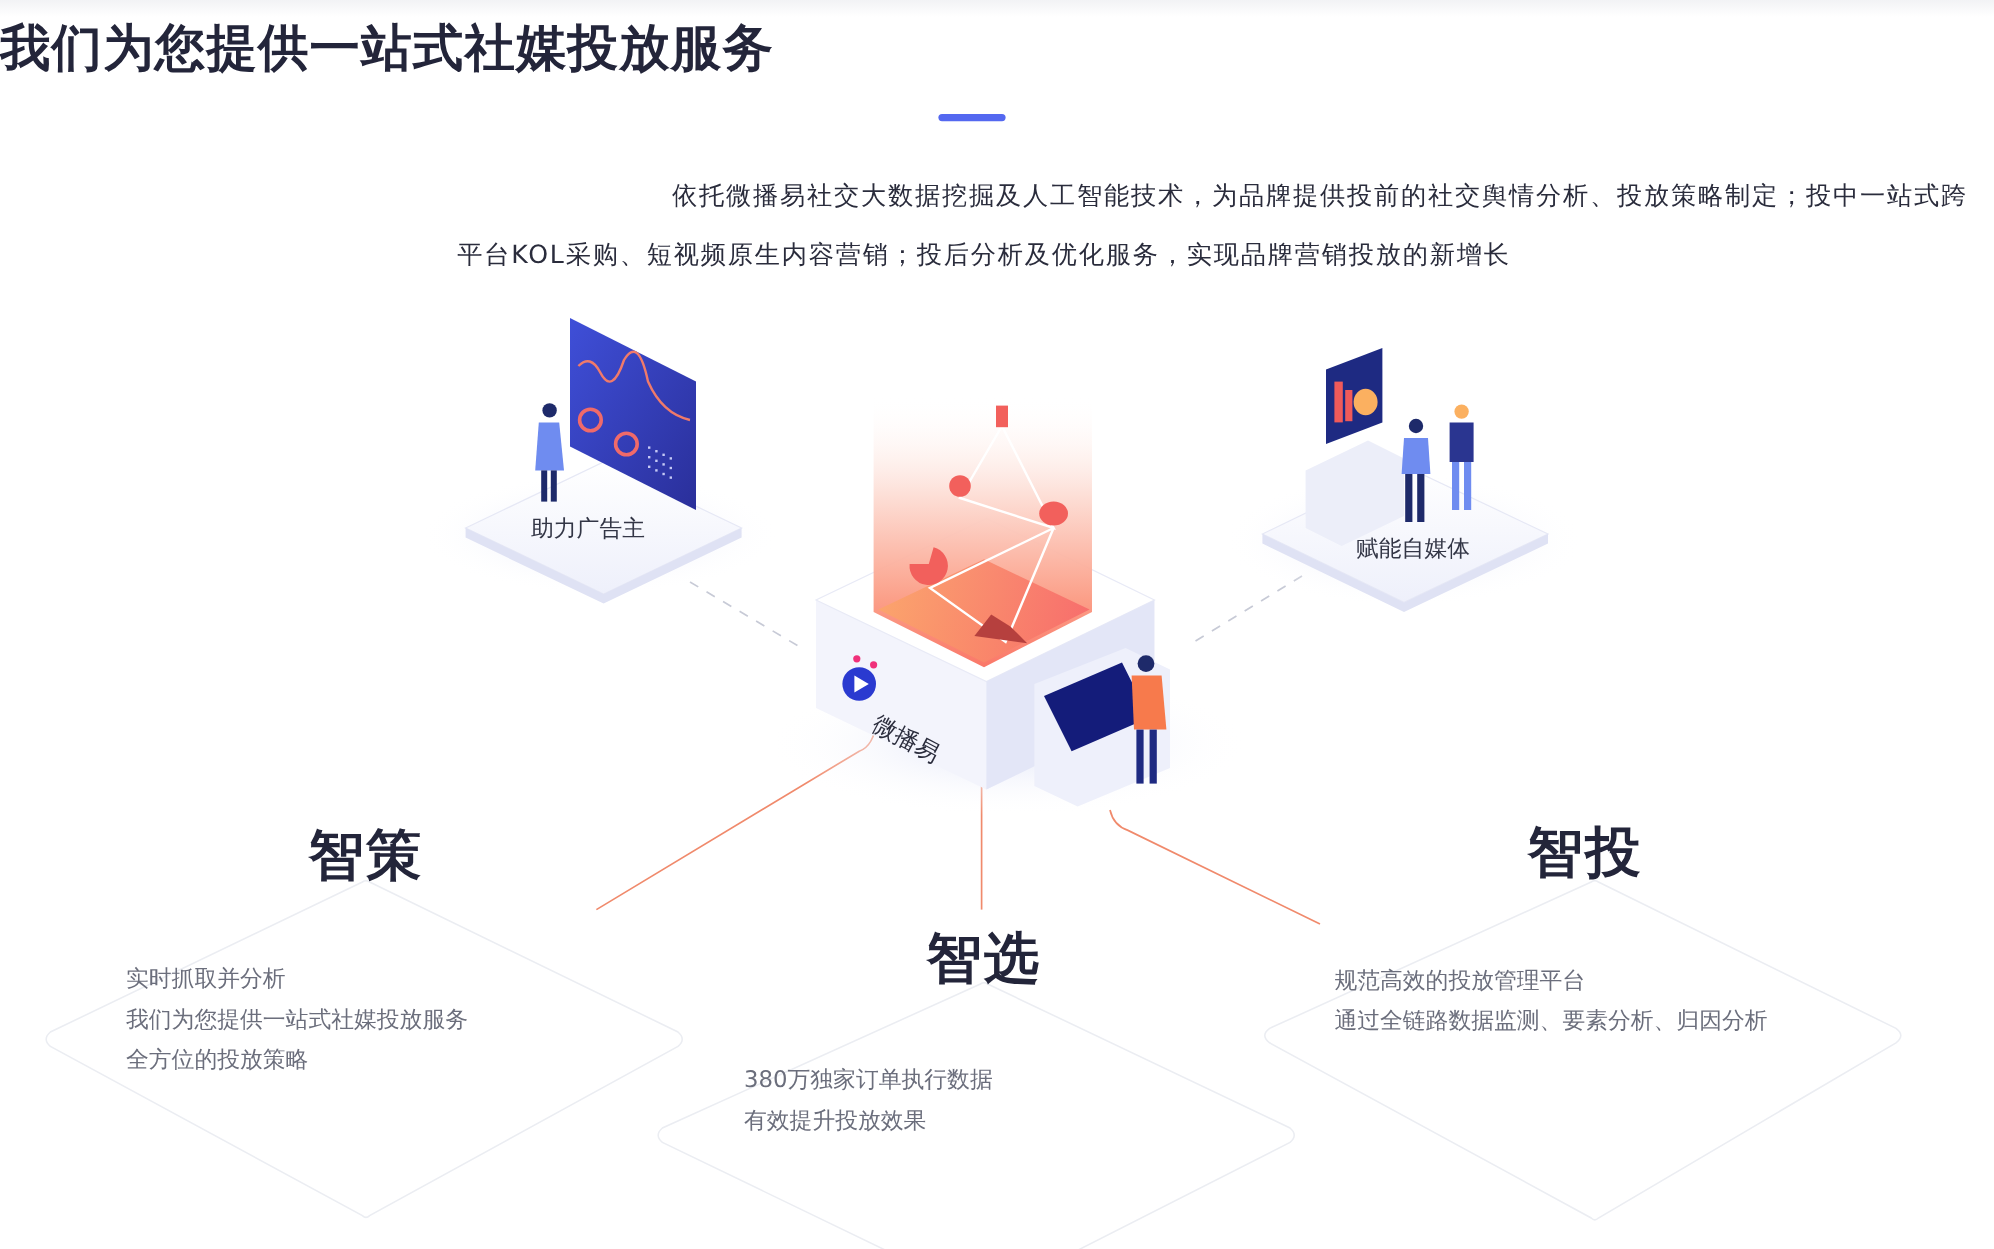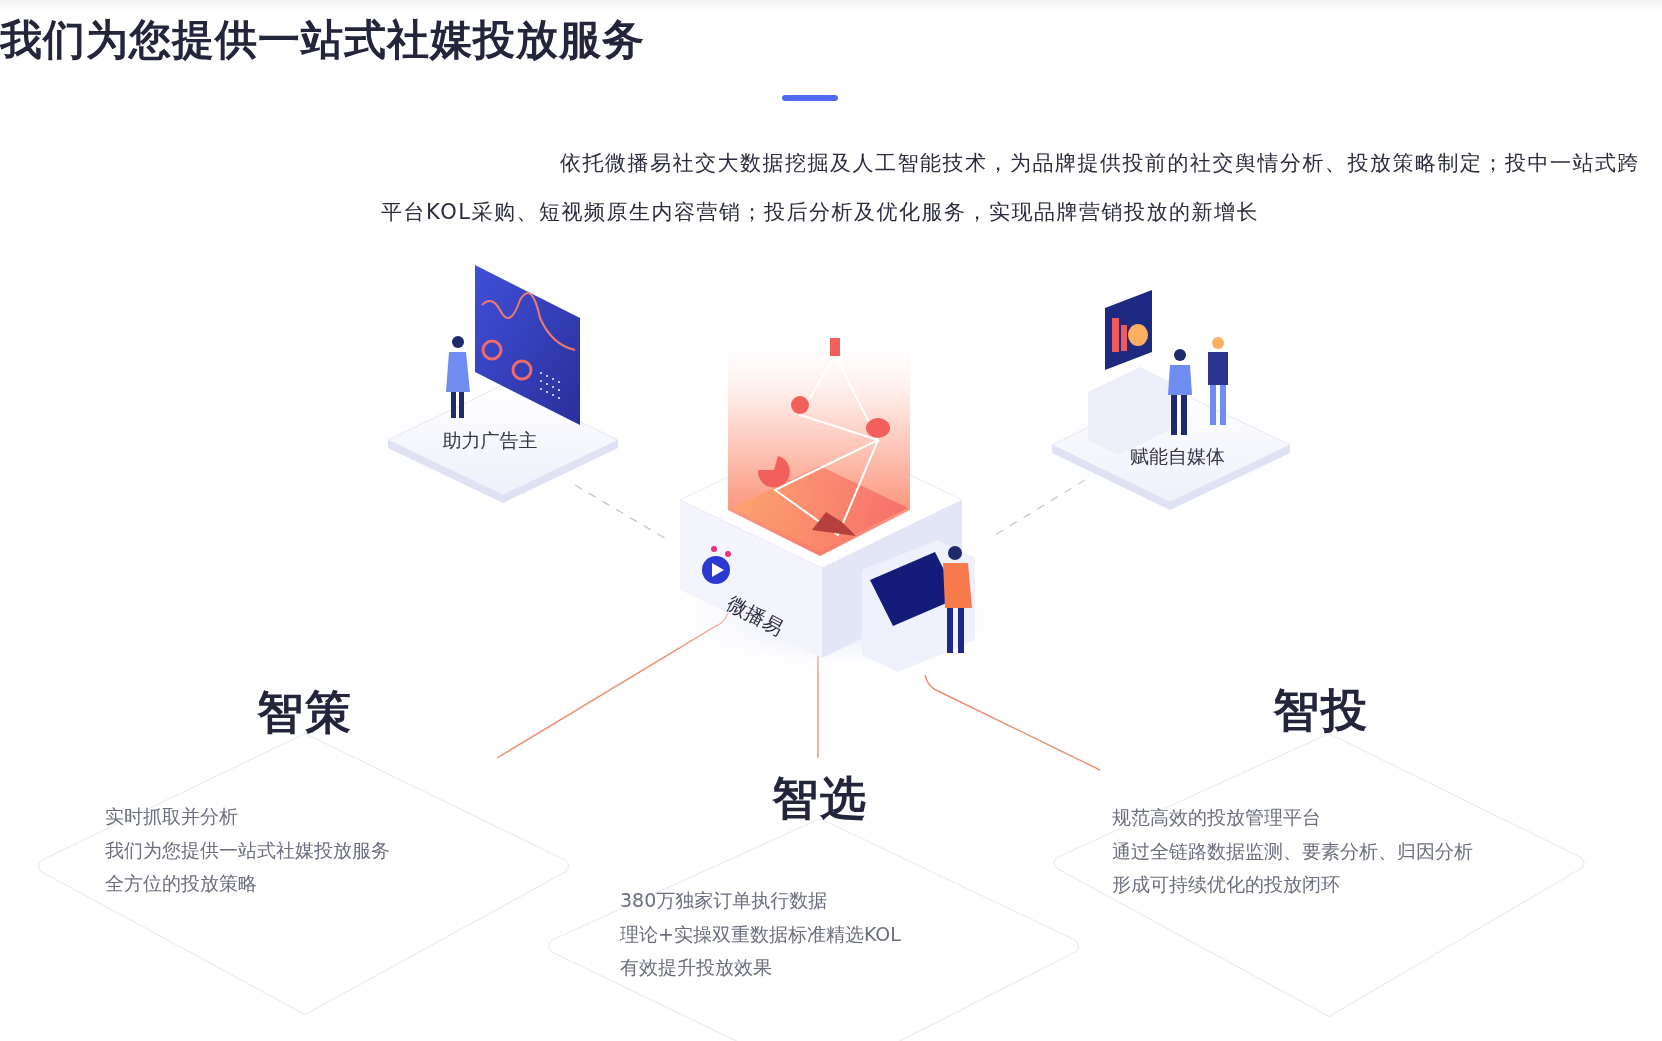--- a/index.html
+++ b/index.html
@@ -177,24 +177,22 @@
   <div>实时抓取并分析</div>
   <div>我们为您提供一站式社媒投放服务</div>
   <div>全方位的投放策略</div>
 </div>
 
 <div class="abs" style="left:670px; top:770px; width:300px;">
   <div class="pillar-heading">智选</div>
 </div>
 <div class="abs pillar-lines" style="left:620px; top:884px; width:410px;">
   <div>380万独家订单执行数据</div>
-  <div>理论+实操双重数据标准精选KOL</div>
   <div>有效提升投放效果</div>
 </div>
 
 <div class="abs" style="left:1171px; top:682px; width:300px;">
   <div class="pillar-heading">智投</div>
 </div>
 <div class="abs pillar-lines" style="left:1112px; top:801px; width:440px;">
   <div>规范高效的投放管理平台</div>
   <div>通过全链路数据监测、要素分析、归因分析</div>
-  <div>形成可持续优化的投放闭环</div>
 </div>
 
 </body></html>

